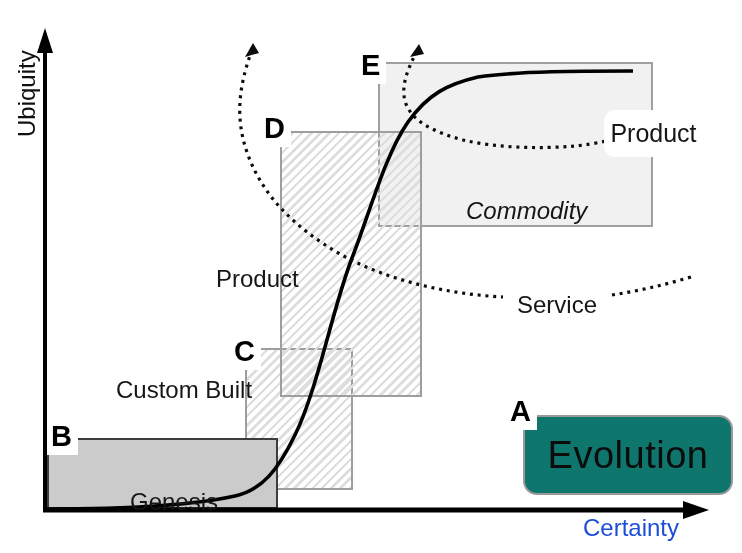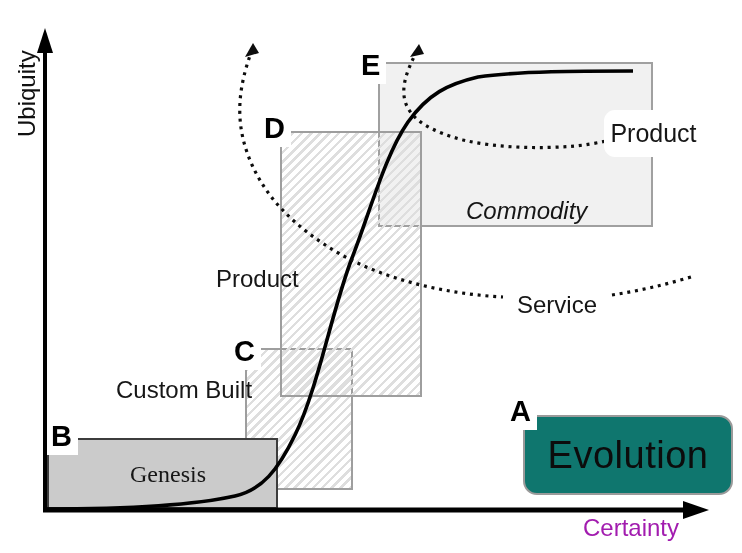--- a/index.html
+++ b/index.html
@@ -24,21 +24,21 @@
   svg.curves{position:absolute;left:0;top:0;z-index:20;pointer-events:none;}
   .stage-label{position:absolute;font-size:24px;color:#161616;z-index:30;white-space:nowrap;}
   .tag{
     position:absolute;background:#ffffff;color:#000;font-weight:bold;font-size:29px;line-height:1;
     padding:2px 6px 4px 4px;z-index:32;
   }
   .y-axis-label{
     position:absolute;left:13px;top:137px;transform:rotate(-90deg);transform-origin:0 0;
     font-size:24px;color:#111;z-index:30;white-space:nowrap;
   }
-  .x-axis-label{position:absolute;left:583px;top:514px;font-size:24px;color:#a21caf;z-index:30;}
+  .x-axis-label{position:absolute;left:583px;top:514px;font-size:24px;color:#1d4ed8;z-index:30;}
   .utility-pill{
     position:absolute;left:604px;top:110px;width:99px;height:47px;background:#ffffff;border-radius:11px;
     display:flex;align-items:center;justify-content:center;z-index:31;
   }
   .utility-pill span{font-size:25px;color:#161616;}
 </style>
 </head>
 <body>
 
 <div id="stage">
@@ -60,21 +60,21 @@
 
     <path d="M417,51 C407,70 400,88 406,104 C413,122 434,132 463,140 C497,148 540,149 575,146 C586,145 597,143 606,141" fill="none" stroke="#0d0d0d" stroke-width="3.2" stroke-dasharray="3 4.8"></path>
     <polygon points="419,44 410,57 424,54" fill="#0d0d0d"></polygon>
 
     <line x1="45" y1="512" x2="45" y2="50" stroke="#000" stroke-width="4"></line>
     <polygon points="45,28 37,53 53,53" fill="#000"></polygon>
     <line x1="43" y1="510" x2="688" y2="510" stroke="#000" stroke-width="5"></line>
     <polygon points="709,510 683,501 683,519" fill="#000"></polygon>
   </svg>
 
-  <div class="stage-label" style="left:130px;top:461px;font-family:Liberation Serif, serif;">Genesis</div>
+  <div class="stage-label" style="left:130px;top:488px;">Genesis</div>
   <div class="stage-label" style="left:116px;top:376px;">Custom Built</div>
   <div class="stage-label" style="left:210px;top:265px;margin-left:6px;">Product</div>
   <div class="stage-label" style="left:466px;top:197px;font-style:italic;">Commodity</div>
   <div class="stage-label" style="left:517px;top:283px;margin-top:8px;">Service</div>
 
   <div class="utility-pill">
     <span>Product</span>
   </div>
 
   <div class="box box-evolution">

